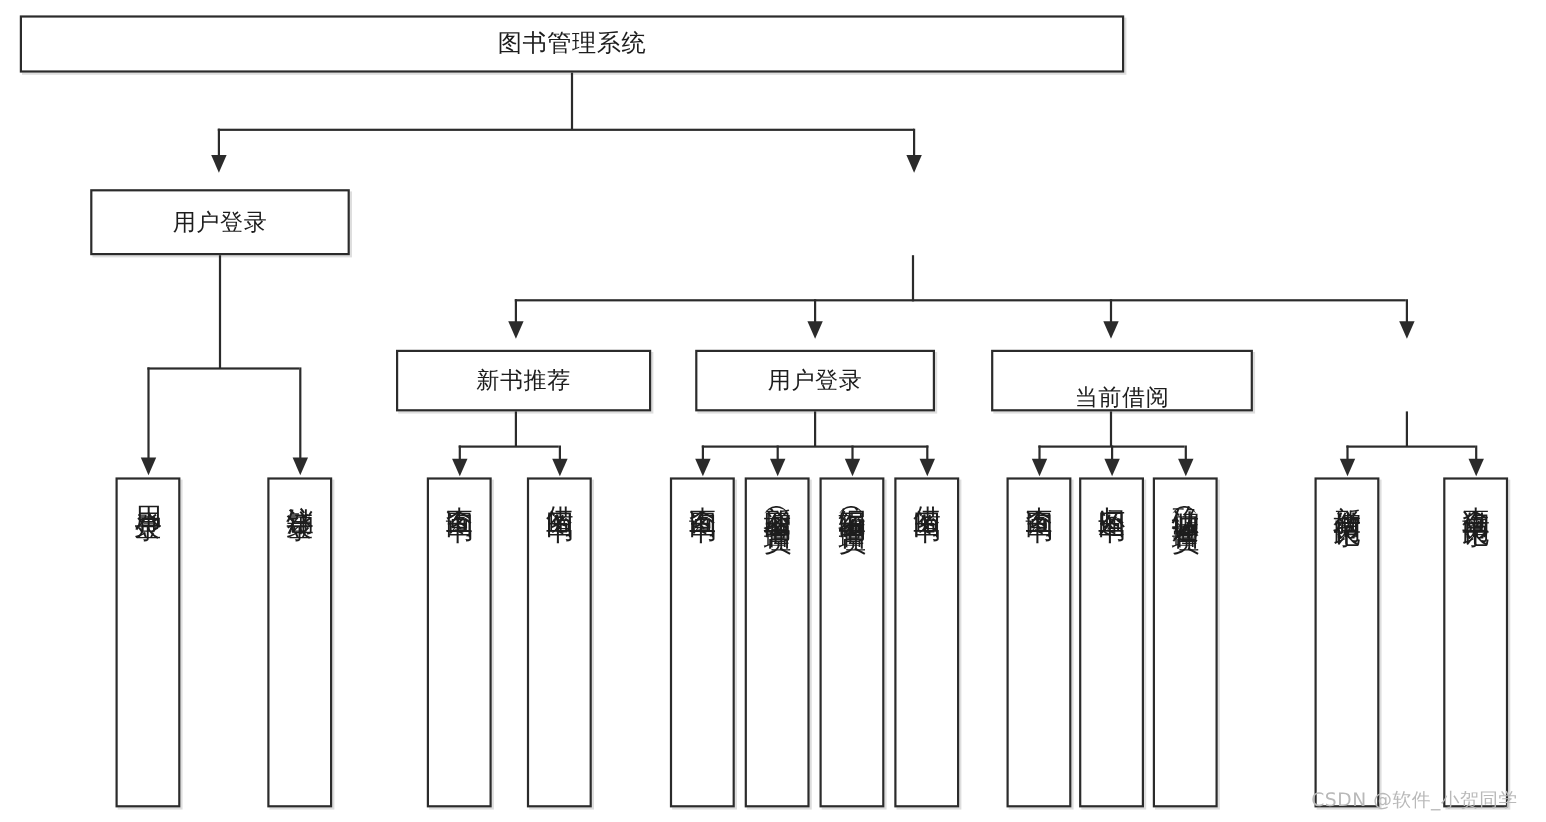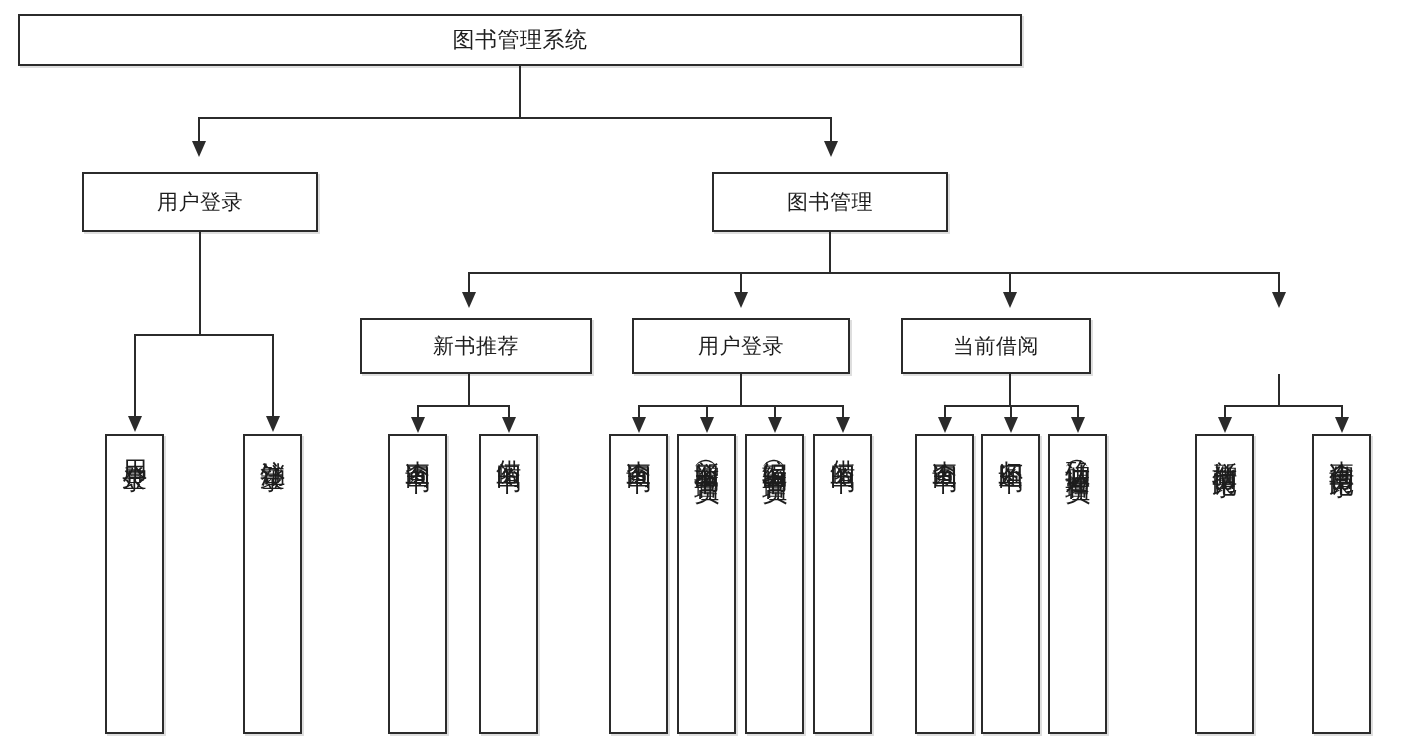--- a/index.html
+++ b/index.html
@@ -92,23 +92,20 @@
 
   <div class="seg h" style="left:198px; top:117px; width:633px;"></div>
 
   <div class="seg v" style="left:198px; top:117px; height:26px;"></div>
   <div class="arrow" style="left:192px; top:141px;"></div>
   <div class="seg v" style="left:830px; top:117px; height:26px;"></div>
   <div class="arrow" style="left:824px; top:141px;"></div>
 
   <div class="node h" style="left:82px; top:172px; width:236px; height:60px;">
     <span class="label">用户登录</span>
-  </div>
-  <div class="node h" style="left:712px; top:172px; width:236px; height:60px;">
-    <span class="label">图书管理</span>
   </div>
 
   <div class="seg v" style="left:199px; top:232px; height:103px;"></div>
   <div class="seg h" style="left:134px; top:334px; width:138px;"></div>
   <div class="seg v" style="left:134px; top:334px; height:84px;"></div>
   <div class="arrow" style="left:128px; top:416px;"></div>
   <div class="seg v" style="left:272px; top:334px; height:84px;"></div>
   <div class="arrow" style="left:266px; top:416px;"></div>
 
   <div class="seg v" style="left:829px; top:232px; height:42px;"></div>
@@ -121,21 +118,21 @@
   <div class="arrow" style="left:1003px; top:292px;"></div>
   <div class="seg v" style="left:1278px; top:272px; height:22px;"></div>
   <div class="arrow" style="left:1272px; top:292px;"></div>
 
   <div class="node h" style="left:360px; top:318px; width:232px; height:56px;">
     <span class="label">新书推荐</span>
   </div>
   <div class="node h" style="left:632px; top:318px; width:218px; height:56px;">
     <span class="label">用户登录</span>
   </div>
-  <div class="node h" style="left:901px; top:318px; width:190px; height:56px;">
+  <div class="node h" style="left:901px; top:318px; width:238px; height:56px;align-items:flex-end;">
     <span class="label">当前借阅</span>
   </div>
 
   <div class="seg v" style="left:468px; top:374px; height:32px;"></div>
   <div class="seg h" style="left:417px; top:405px; width:91px;"></div>
   <div class="seg v" style="left:417px; top:405px; height:14px;"></div>
   <div class="arrow" style="left:411px; top:417px;"></div>
   <div class="seg v" style="left:508px; top:405px; height:14px;"></div>
   <div class="arrow" style="left:502px; top:417px;"></div>
 
@@ -203,14 +200,15 @@
     <span class="label">确认归还（管理员）</span>
   </div>
 
   <div class="node v" style="left:1195px; top:434px; width:59px; height:300px;">
     <span class="label">新增借阅记录</span>
   </div>
   <div class="node v" style="left:1312px; top:434px; width:59px; height:300px;">
     <span class="label">查询借阅记录</span>
   </div>
 
+  <div class="watermark" style="left:1192px; top:716px;">CSDN @软件_小贺同学</div>
 
 </div>
 
 </body></html>

